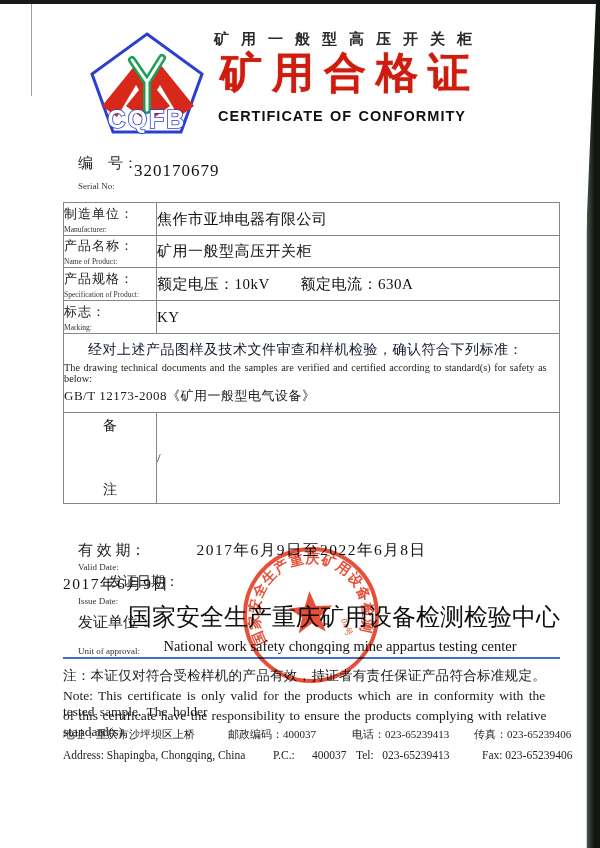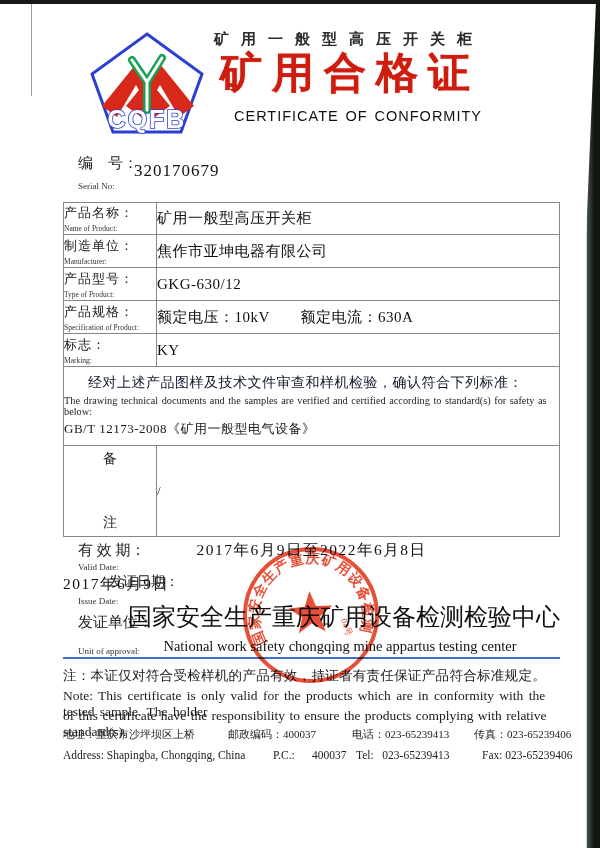--- a/index.html
+++ b/index.html
@@ -20,21 +20,21 @@
   .abs{position:absolute;}
 
   
   .super-title{left:214px;top:30px;width:252px;text-align:center;font-size:15px;
     letter-spacing:12px;color:#2a2a2a;font-weight:600;white-space:nowrap;}
   .big-title{left:200px;top:48px;width:280px;text-align:right;font-size:42px;line-height:50px;
     font-weight:900;color:#ce1c0f;letter-spacing:10px;white-space:nowrap;
     text-shadow:0 0 1px #ce1c0f;font-family:Liberation Serif, serif;}
   .subtitle{left:218px;top:108px;width:248px;display:flex;justify-content:space-between;
     font-family:"Liberation Sans","DejaVu Sans",sans-serif;
-    font-size:14.5px;font-weight:normal;letter-spacing:1px;color:#111;margin-left:16px;}
+    font-size:14.5px;font-weight:bold;letter-spacing:1px;color:#111;}
 
   
   .serial-zh{left:78px;top:154px;font-size:15px;color:#222;}
   .serial-en{left:78px;top:181px;font-size:9px;color:#333;}
   .serial-val{left:134px;top:161px;font-size:17px;letter-spacing:1px;color:#111;}
 
   
   .tblwrap{left:63px;top:202px;width:497px;}
   table.cert{border-collapse:collapse;width:497px;table-layout:fixed;}
   table.cert td{border:1px solid #8b867b;padding:0;vertical-align:middle;}
@@ -102,40 +102,33 @@
   <span>CONFORMITY</span>
 </div>
 
 <div class="abs serial-zh">编　号：</div>
 <div class="abs serial-en">Serial  No:</div>
 <div class="abs serial-val">320170679</div>
 
 <div class="abs tblwrap">
   <table class="cert">
     <tbody>
-        <tr style="height:32px;">
+        <tr style="height:33px;">
+      <td class="lbl">
+        <span class="zh">制造单位：</span>
+        <span class="en">Manufacturer:</span>
+      </td>
+      <td class="val">焦作市亚坤电器有限公司</td>
+    </tr>
+    <tr style="height:32px;">
       <td class="lbl">
         <span class="zh">产品名称：</span>
         <span class="en">Name of Product:</span>
       </td>
       <td class="val">矿用一般型高压开关柜</td>
-    </tr>
-    <tr style="height:33px;">
-      <td class="lbl">
-        <span class="zh">制造单位：</span>
-        <span class="en">Manufacturer:</span>
-      </td>
-      <td class="val">焦作市亚坤电器有限公司</td>
-    </tr>
-    <tr style="height:33px;">
-      <td class="lbl">
-        <span class="zh">产品型号：</span>
-        <span class="en">Type of Product:</span>
-      </td>
-      <td class="val">GKG-630/12</td>
     </tr>
     <tr style="height:33px;">
       <td class="lbl">
         <span class="zh">产品规格：</span>
         <span class="en">Specification of Product:</span>
       </td>
       <td class="val">额定电压：10kV　　额定电流：630A</td>
     </tr>
     <tr style="height:33px;">
       <td class="lbl">

